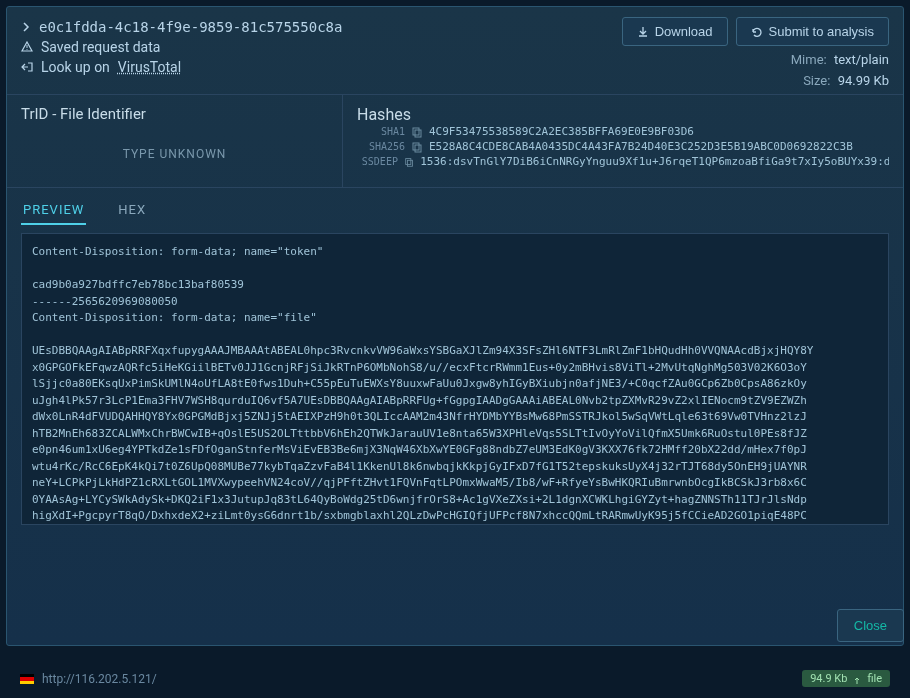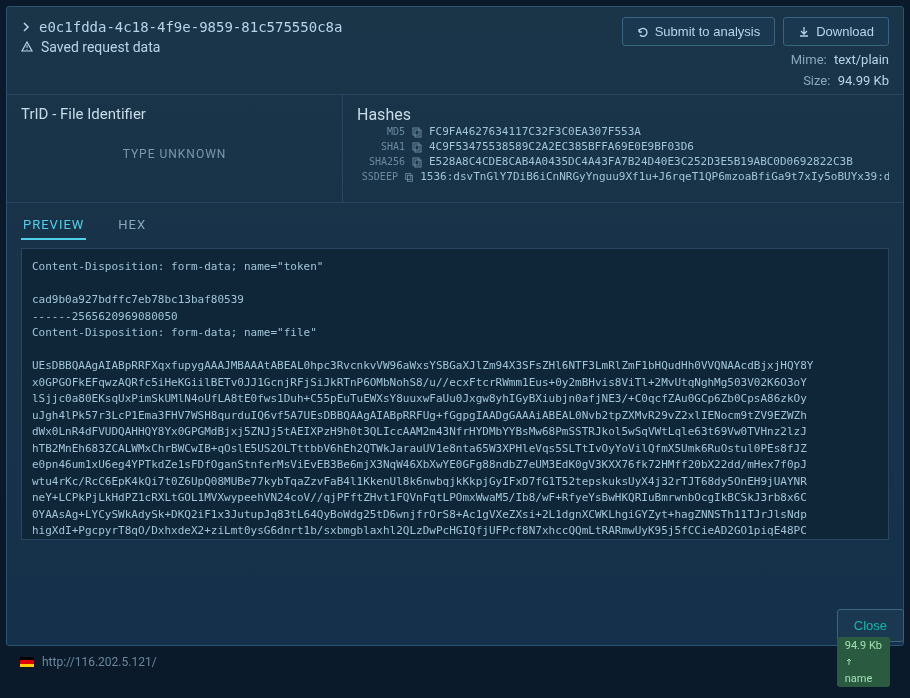--- a/index.html
+++ b/index.html
@@ -134,22 +134,21 @@
 .bg-left { display: flex; align-items: center; gap: 8px; }
 .flag { width: 14px; height: 10px; background: linear-gradient(180deg, #000 33%, #d00 33%, #d00 66%, #fc0 66%); display: inline-block; }
 .size-badge {
   background: #2a5a40;
   color: #a0e0b0;
   padding: 2px 8px;
   border-radius: 3px;
   font-size: 11px;
   display: flex;
   gap: 6px;
-  align-items: flex-start;
-  flex-direction: column;
+  align-items: flex-end;
 }
 </style>
 </head>
 <body>
 
 <div class="main-container">
 
   <div class="top-bar">
     <div class="left-info">
       <div class="info-line">
@@ -159,34 +158,41 @@
         <span class="hash-val">e0c1fdda-4c18-4f9e-9859-81c575550c8a</span>
       </div>
       <div class="info-line">
         <svg width="12" height="12" viewBox="0 0 12 12">
             <path d="M6 1 L11 10 L1 10 Z" stroke="#b8d4e8" stroke-width="1.2" fill="none"></path>
             <line x1="6" y1="4" x2="6" y2="7" stroke="#b8d4e8"></line>
             <circle cx="6" cy="8.5" r="0.5" fill="#b8d4e8"></circle>
           </svg>
         <span>Saved request data</span>
       </div>
+      <div class="info-line">
+        <svg width="12" height="12" viewBox="0 0 12 12">
+            <path d="M1 6 L7 6 M4 3 L1 6 L4 9 M7 2 L11 2 L11 10 L7 10" stroke="#b8d4e8" stroke-width="1.2" fill="none"></path>
+          </svg>
+        <span>Look up on </span>
+        <span class="vt-link">VirusTotal</span>
+      </div>
     </div>
     <div class="right-actions">
       <div class="action-buttons">
         <button class="btn">
           <svg width="12" height="12" viewBox="0 0 12 12">
-              <path d="M2 6 A4 4 0 1 1 3 9 M2 6 L2 3 M2 6 L5 6" stroke="#b8d4e8" stroke-width="1.3" fill="none"></path>
-            </svg>
-          <span>Submit to analysis</span>
+              <path d="M6 1 L6 8 M3 5 L6 8 L9 5 M2 10 L10 10" stroke="#b8d4e8" stroke-width="1.3" fill="none"></path>
+            </svg>
+          <span>Download</span>
         </button>
         <button class="btn">
           <svg width="12" height="12" viewBox="0 0 12 12">
-              <path d="M6 1 L6 8 M3 5 L6 8 L9 5 M2 10 L10 10" stroke="#b8d4e8" stroke-width="1.3" fill="none"></path>
-            </svg>
-          <span>Download</span>
+              <path d="M2 6 A4 4 0 1 1 3 9 M2 6 L2 3 M2 6 L5 6" stroke="#b8d4e8" stroke-width="1.3" fill="none"></path>
+            </svg>
+          <span>Submit to analysis</span>
         </button>
       </div>
       <div class="meta-row">
         <span>Mime:</span>
         <span class="val">text/plain</span>
       </div>
       <div class="meta-row">
         <span>Size:</span>
         <span class="val">94.99 Kb</span>
       </div>
@@ -194,28 +200,20 @@
   </div>
 
   <div class="mid-section">
     <div class="trid-panel">
       <div class="trid-title">TrID - File Identifier</div>
       <div class="trid-unknown">TYPE UNKNOWN</div>
     </div>
     <div class="hashes-panel">
       <div class="hashes-title">Hashes</div>
       <div class="hash-table" id="hash-rows">
-          <div class="hash-row">
-            <span class="hash-type">MD5</span>
-            <svg class="copy-icon" viewBox="0 0 12 12">
-              <rect x="2" y="2" width="6" height="7" stroke="#a0c4d8" fill="none"></rect>
-              <rect x="4" y="4" width="6" height="7" stroke="#a0c4d8" fill="none"></rect>
-            </svg>
-            <span class="hash-value">FC9FA4627634117C32F3C0EA307F553A</span>
-          </div>
           <div class="hash-row">
             <span class="hash-type">SHA1</span>
             <svg class="copy-icon" viewBox="0 0 12 12">
               <rect x="2" y="2" width="6" height="7" stroke="#a0c4d8" fill="none"></rect>
               <rect x="4" y="4" width="6" height="7" stroke="#a0c4d8" fill="none"></rect>
             </svg>
             <span class="hash-value">4C9F53475538589C2A2EC385BFFA69E0E9BF03D6</span>
           </div>
           <div class="hash-row">
             <span class="hash-type">SHA256</span>
@@ -272,15 +270,15 @@
 <div class="bg-row">
   <div class="bg-left">
     <span class="flag"></span>
     <span>http://116.202.5.121/</span>
   </div>
   <div class="size-badge">
     <span>94.9 Kb</span>
     <svg width="8" height="8" viewBox="0 0 8 8">
         <path d="M4 7 L4 1 M2 3 L4 1 L6 3" stroke="#a0e0b0" stroke-width="1" fill="none"></path>
       </svg>
-    <span>name</span>
+    <span>file</span>
   </div>
 </div>
 
 </body></html>

